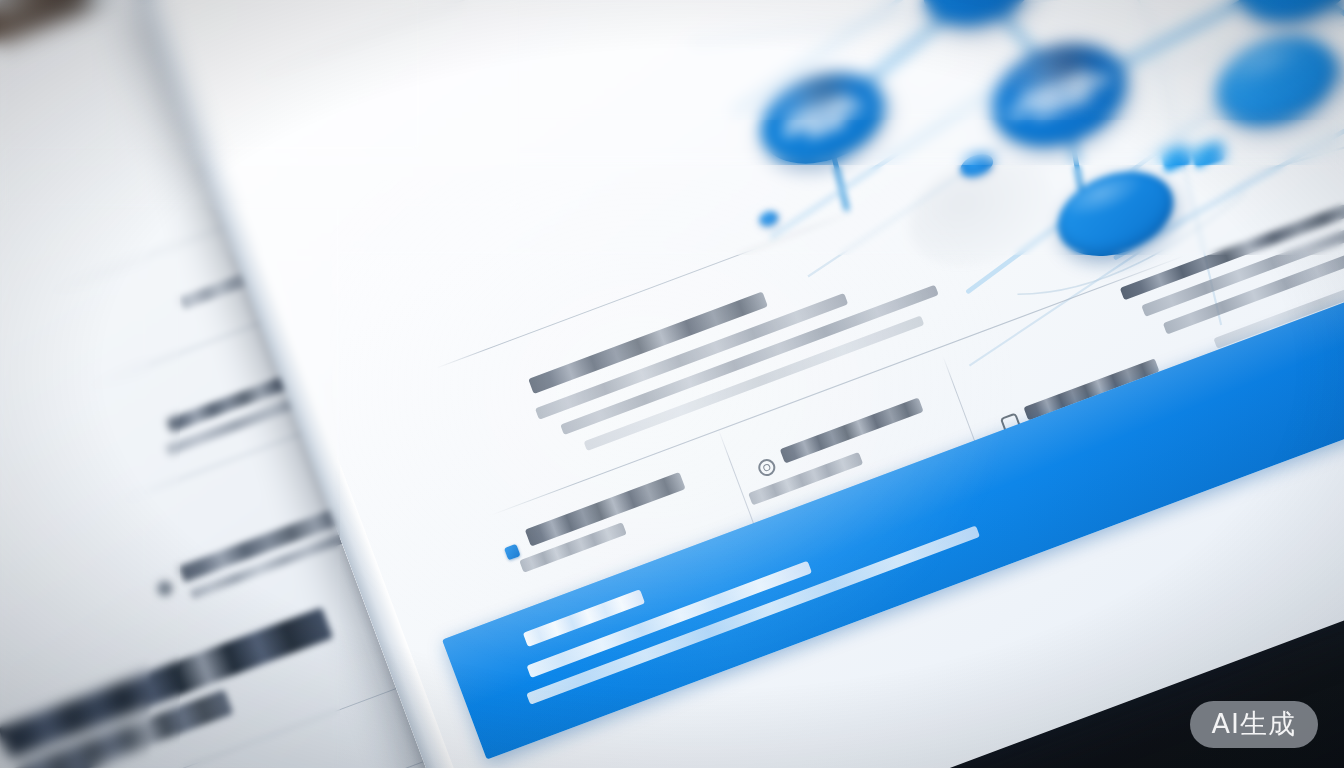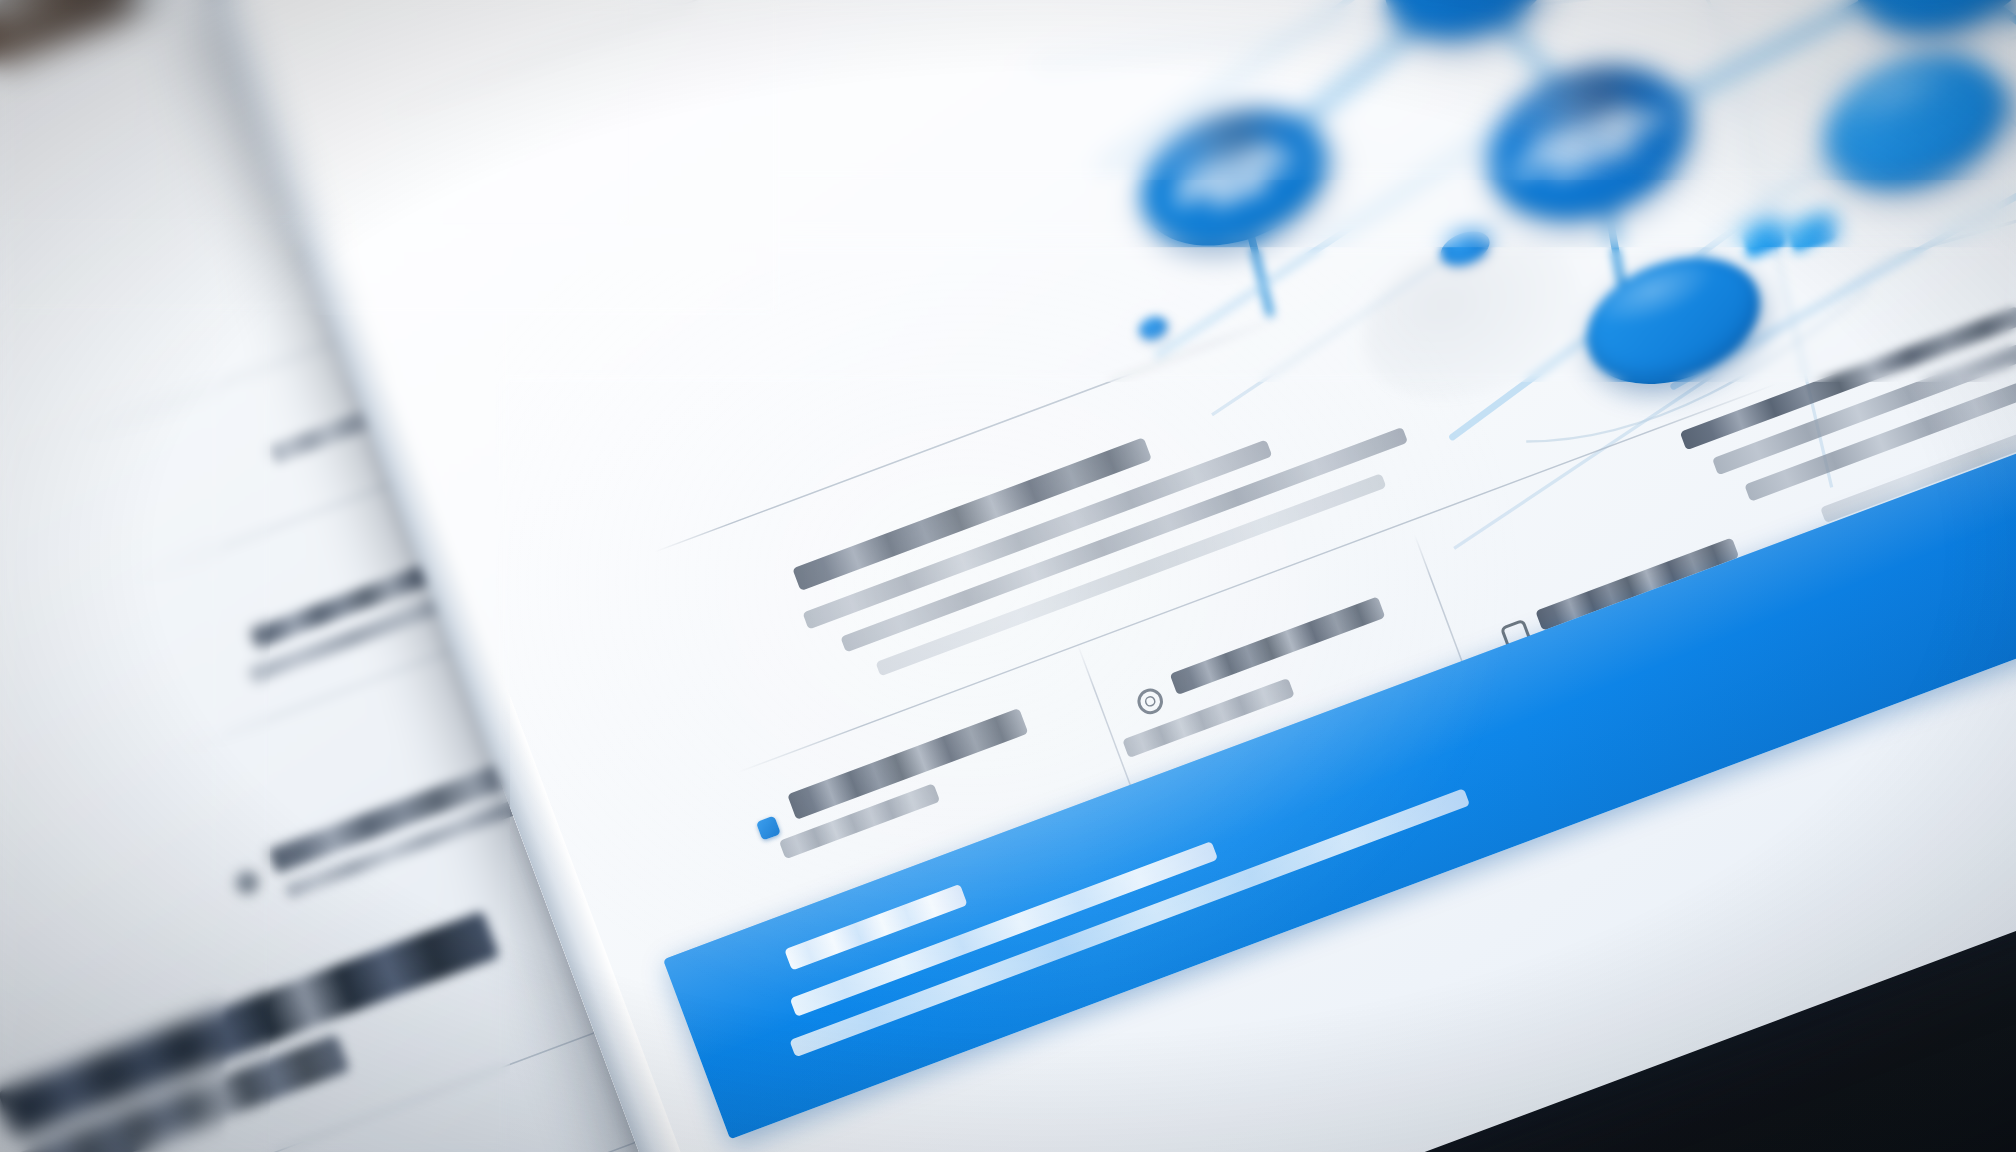--- a/index.html
+++ b/index.html
@@ -500,13 +500,14 @@
   <div class="dof dof-left"></div>
   <div class="dof dof-farleft"></div>
   <div class="dof dof-right"></div>
   <div class="dof dof-bottom"></div>
   <div class="dof dof-botleft"></div>
   <div class="dof dof-bottomr"></div>
 
   <div class="light-glow"></div>
   <div class="vignette"></div>
 
+  <div class="watermark">AI生成</div>
 </div>
 
 </body></html>

